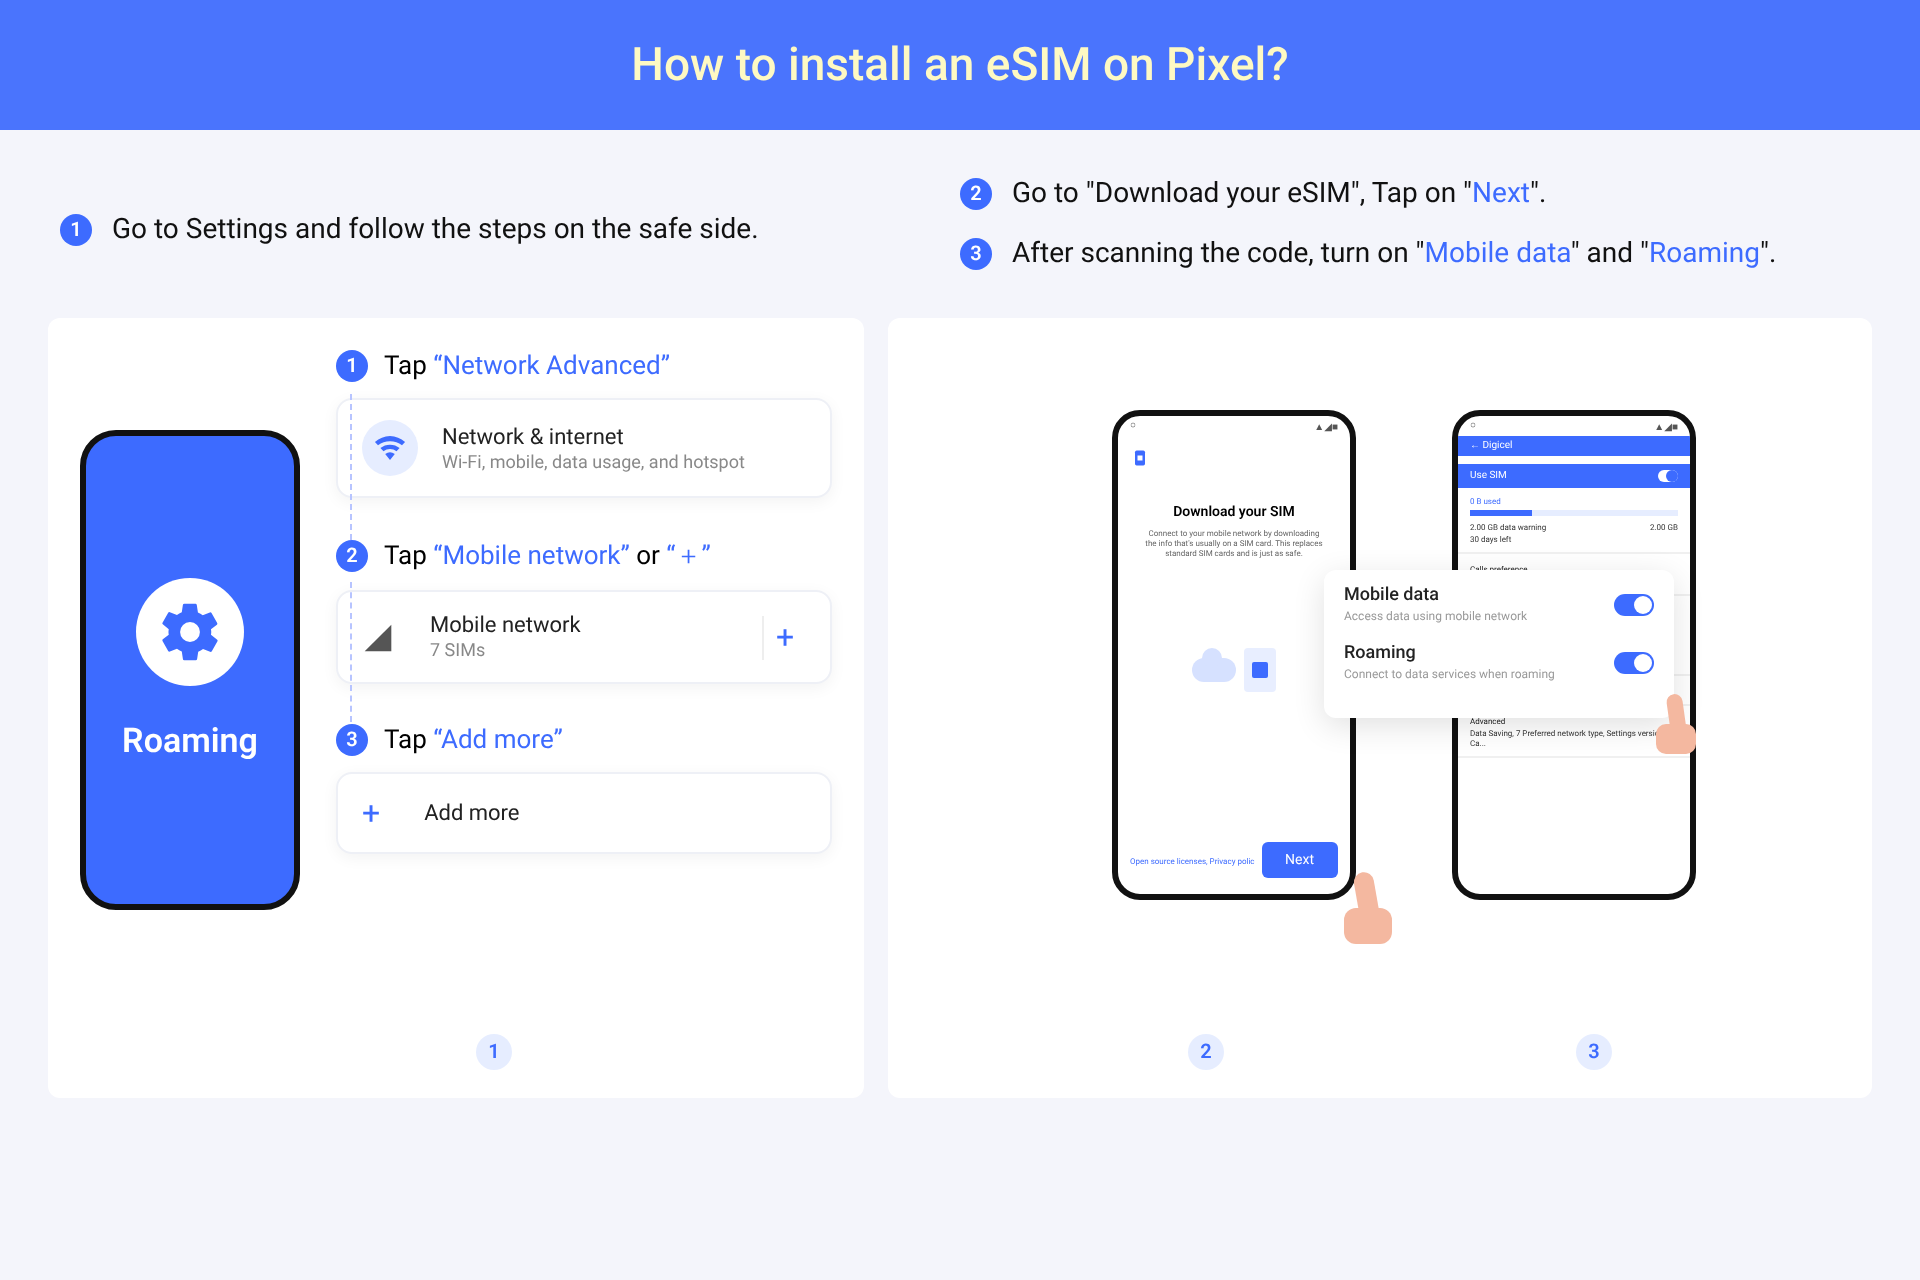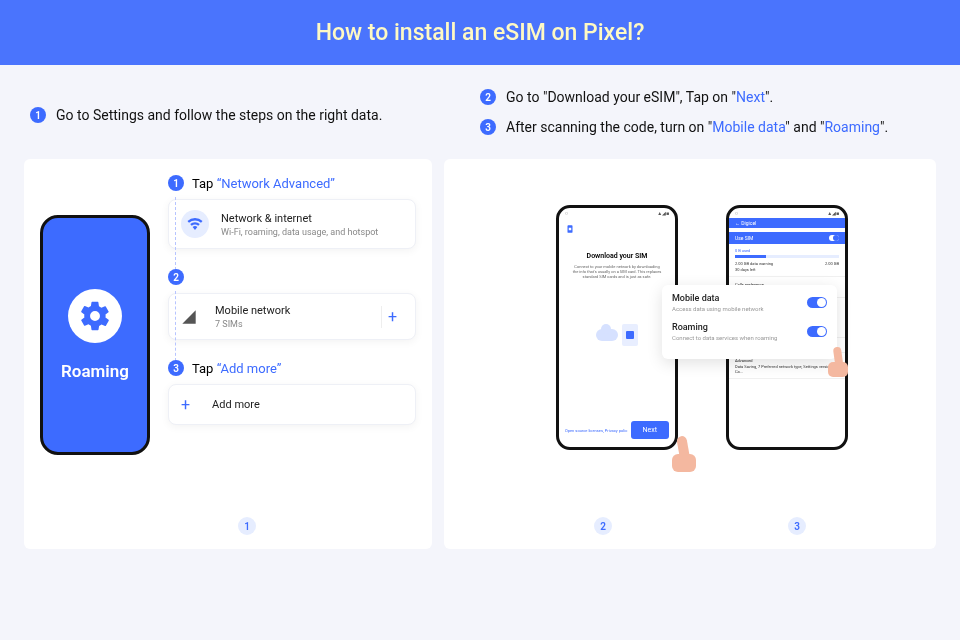--- a/index.html
+++ b/index.html
@@ -214,21 +214,21 @@
 <body>
 
 <div class="header">
   <h1>How to install an eSIM on Pixel?</h1>
 </div>
 
 <div class="top-instructions">
   <div class="left-instr">
     <div class="instr-line">
       <span class="bullet">1</span>
-      <span>Go to Settings and follow the steps on the right data.</span>
+      <span>Go to Settings and follow the steps on the safe side.</span>
     </div>
   </div>
   <div class="right-instr">
     <div class="instr-line">
       <span class="bullet">2</span>
       <span>
         <span>Go to "Download your eSIM", Tap on "</span><span class="hl">Next</span><span>".</span>
       </span>
     </div>
     <div class="instr-line">
@@ -263,29 +263,32 @@
           </span>
         </div>
         <div class="card">
           <div class="wifi-icon">
             <svg width="16" height="16" viewBox="0 0 24 24">
                 <path fill="#3d6bff" d="M12 21l3.6-4.5a6 6 0 0 0-7.2 0Zm0-18A18 18 0 0 0 .7 7.5L3 10a14.5 14.5 0 0 1 18 0l2.3-2.5A18 18 0 0 0 12 3Zm0 6.5A11.5 11.5 0 0 0 4.8 12l2.3 2.5a8 8 0 0 1 9.8 0l2.3-2.5A11.5 11.5 0 0 0 12 9.5Z"></path>
               </svg>
           </div>
           <div>
             <div class="card-title">Network &amp; internet</div>
-            <div class="card-sub">Wi-Fi, roaming, data usage, and hotspot</div>
+            <div class="card-sub">Wi-Fi, mobile, data usage, and hotspot</div>
           </div>
         </div>
       </div>
 
       <div class="step-block">
         <div class="dotted-line" style="height:70px"></div>
         <div class="step-head">
           <span class="bullet">2</span>
+          <span>
+            <span>Tap </span><span class="hl">“Mobile network”</span><span> or </span><span class="hl">“＋”</span>
+          </span>
         </div>
         <div class="card">
           <svg width="16" height="16" viewBox="0 0 24 24">
               <path fill="#555" d="M2 22L22 2v20Z"></path>
             </svg>
           <div style="margin-left:6px">
             <div class="card-title">Mobile network</div>
             <div class="card-sub">7 SIMs</div>
           </div>
           <div class="plus-box">+</div>

